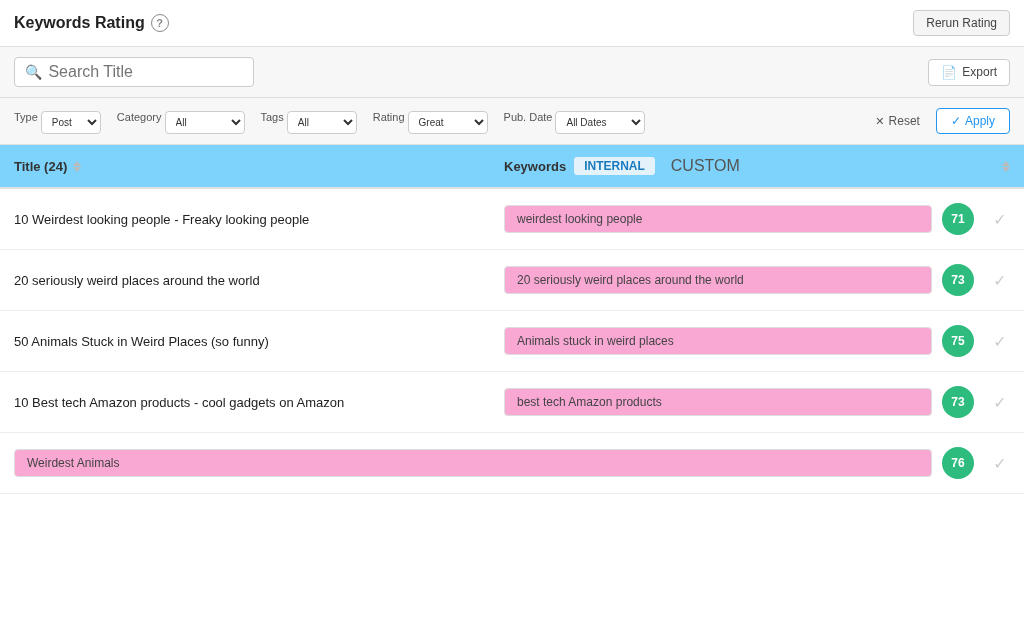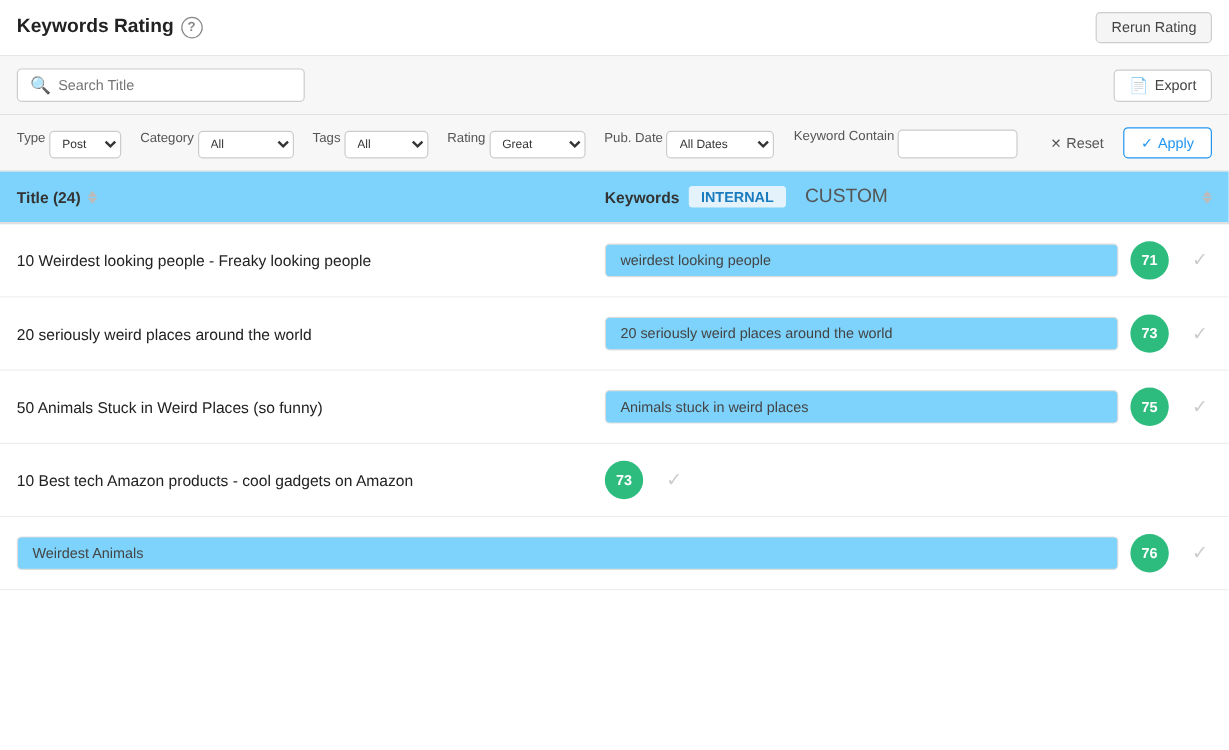--- a/index.html
+++ b/index.html
@@ -7,21 +7,21 @@
 
     
     .header { display: flex; align-items: center; justify-content: space-between; padding: 10px 14px; border-bottom: 1px solid #e0e0e0; }
     .header-title { display: flex; align-items: center; gap: 6px; font-size: 16px; font-weight: 600; color: #222; }
     .help-icon { display: inline-flex; align-items: center; justify-content: center; width: 18px; height: 18px; border-radius: 50%; border: 1.5px solid #888; color: #888; font-size: 11px; font-weight: bold; cursor: pointer; }
     .rerun-btn { border: 1px solid #ccc; background: #f5f5f5; padding: 5px 12px; border-radius: 4px; cursor: pointer; font-size: 12px; color: #444; }
 
     
     .search-bar { display: flex; align-items: center; justify-content: space-between; padding: 10px 14px; background: #f7f7f7; border-bottom: 1px solid #e0e0e0; }
     .search-input-wrap { display: flex; align-items: center; gap: 6px; background: #fff; border: 1px solid #ccc; border-radius: 4px; padding: 5px 10px; width: 240px; }
-    .search-input-wrap input { border: none; outline: none; font-size: 12px; color: #555; width: 100%; background: transparent; }
+    .search-input-wrap input { border: none; outline: none; font-size: 16px; color: #555; width: 100%; background: transparent; }
     .search-icon { color: #888; font-size: 14px; }
     .export-btn { display: flex; align-items: center; gap: 5px; border: 1px solid #ccc; background: #fff; padding: 5px 12px; border-radius: 4px; cursor: pointer; font-size: 12px; color: #444; }
     .export-icon { font-size: 13px; }
 
     
     .filters { display: flex; align-items: flex-end; gap: 16px; padding: 10px 14px 10px; background: #f7f7f7; border-bottom: 1px solid #e0e0e0; }
     .filter-group { display: flex; flex-direction: row; gap: 3px; }
     .filter-label { font-size: 11px; color: #555; font-weight: 500; }
     .filter-select { border: 1px solid #ccc; border-radius: 4px; padding: 4px 6px; font-size: 10px; background: #fff; color: #333; cursor: pointer; outline: none; min-width: 60px; }
     .filter-input { border: 1px solid #ccc; border-radius: 4px; padding: 4px 6px; font-size: 12px; background: #fff; color: #333; outline: none; width: 100px; }
@@ -39,21 +39,21 @@
     .sort-icon span { display: block; width: 0; height: 0; }
     .sort-up { border-left: 4px solid transparent; border-right: 4px solid transparent; border-bottom: 5px solid #bbb; }
     .sort-down { border-left: 4px solid transparent; border-right: 4px solid transparent; border-top: 5px solid #bbb; }
     .tab-internal { background: #e3f2fb; color: #1a7bbf; border: none; border-radius: 3px; padding: 2px 10px; font-size: 12px; font-weight: 600; cursor: pointer; }
     .tab-custom { background: none; border: none; color: #555; font-size: 16px; font-weight: 500; cursor: pointer; padding: 2px 8px; }
 
     
     .table-row { display: flex; align-items: center; padding: 14px 14px; border-bottom: 1px solid #ececec; background: #fff; }
     .row-title { flex: 0 0 490px; font-size: 13px; color: #222; font-weight: 400; }
     .row-keywords { flex: 1; display: flex; align-items: center; gap: 10px; }
-    .keyword-box { flex: 1; border: 1px solid #ddd; border-radius: 4px; padding: 6px 12px; font-size: 12px; color: #444; background: #7dd3fc; }
+    .keyword-box { flex: 1; border: 1px solid #ddd; border-radius: 4px; padding: 6px 12px; font-size: 12px; color: #444; background: #f9a8d4; }
     .score-badge { display: inline-flex; align-items: center; justify-content: center; width: 32px; height: 32px; border-radius: 50%; background: #2dbb7e; color: #fff; font-size: 12px; font-weight: 700; flex-shrink: 0; }
     .row-action { width: 20px; display: flex; align-items: center; justify-content: center; color: #ccc; font-size: 16px; cursor: pointer; flex-shrink: 0; margin-left: 6px; }
   </style>
 </head>
 <body>
 
 <div class="header">
   <div class="header-title">
     <span>Keywords Rating</span>
     <span class="help-icon">?</span>
@@ -100,24 +100,20 @@
       <option>Good</option>
       <option>OK</option>
       <option>Poor</option>
     </select>
   </div>
   <div class="filter-group">
     <label class="filter-label">Pub. Date</label>
     <select class="filter-select" style="min-width:90px;">
       <option>All Dates</option>
     </select>
-  </div>
-  <div class="filter-group">
-    <label class="filter-label">Keyword Contain</label>
-    <input type="text" class="filter-input" style="">
   </div>
   <div class="filter-actions">
     <button class="reset-btn">
       <span class="reset-icon">✕</span>
       <span>Reset</span>
     </button>
     <button class="apply-btn">
       <span>✓</span>
       <span>Apply</span>
     </button>
@@ -166,20 +162,21 @@
     <div class="row-title">50 Animals Stuck in Weird Places (so funny)</div>
     <div class="row-keywords">
       <div class="keyword-box">Animals stuck in weird places</div>
       <span class="score-badge">75</span>
       <span class="row-action">✓</span>
     </div>
   </div>
       <div class="table-row">
     <div class="row-title">10 Best tech Amazon products - cool gadgets on Amazon</div>
     <div class="row-keywords">
+      <div class="keyword-box">best tech Amazon products</div>
       <span class="score-badge">73</span>
       <span class="row-action">✓</span>
     </div>
   </div>
       <div class="table-row">
     <div class="row-keywords">
       <div class="keyword-box">Weirdest Animals</div>
       <span class="score-badge">76</span>
       <span class="row-action">✓</span>
     </div>

